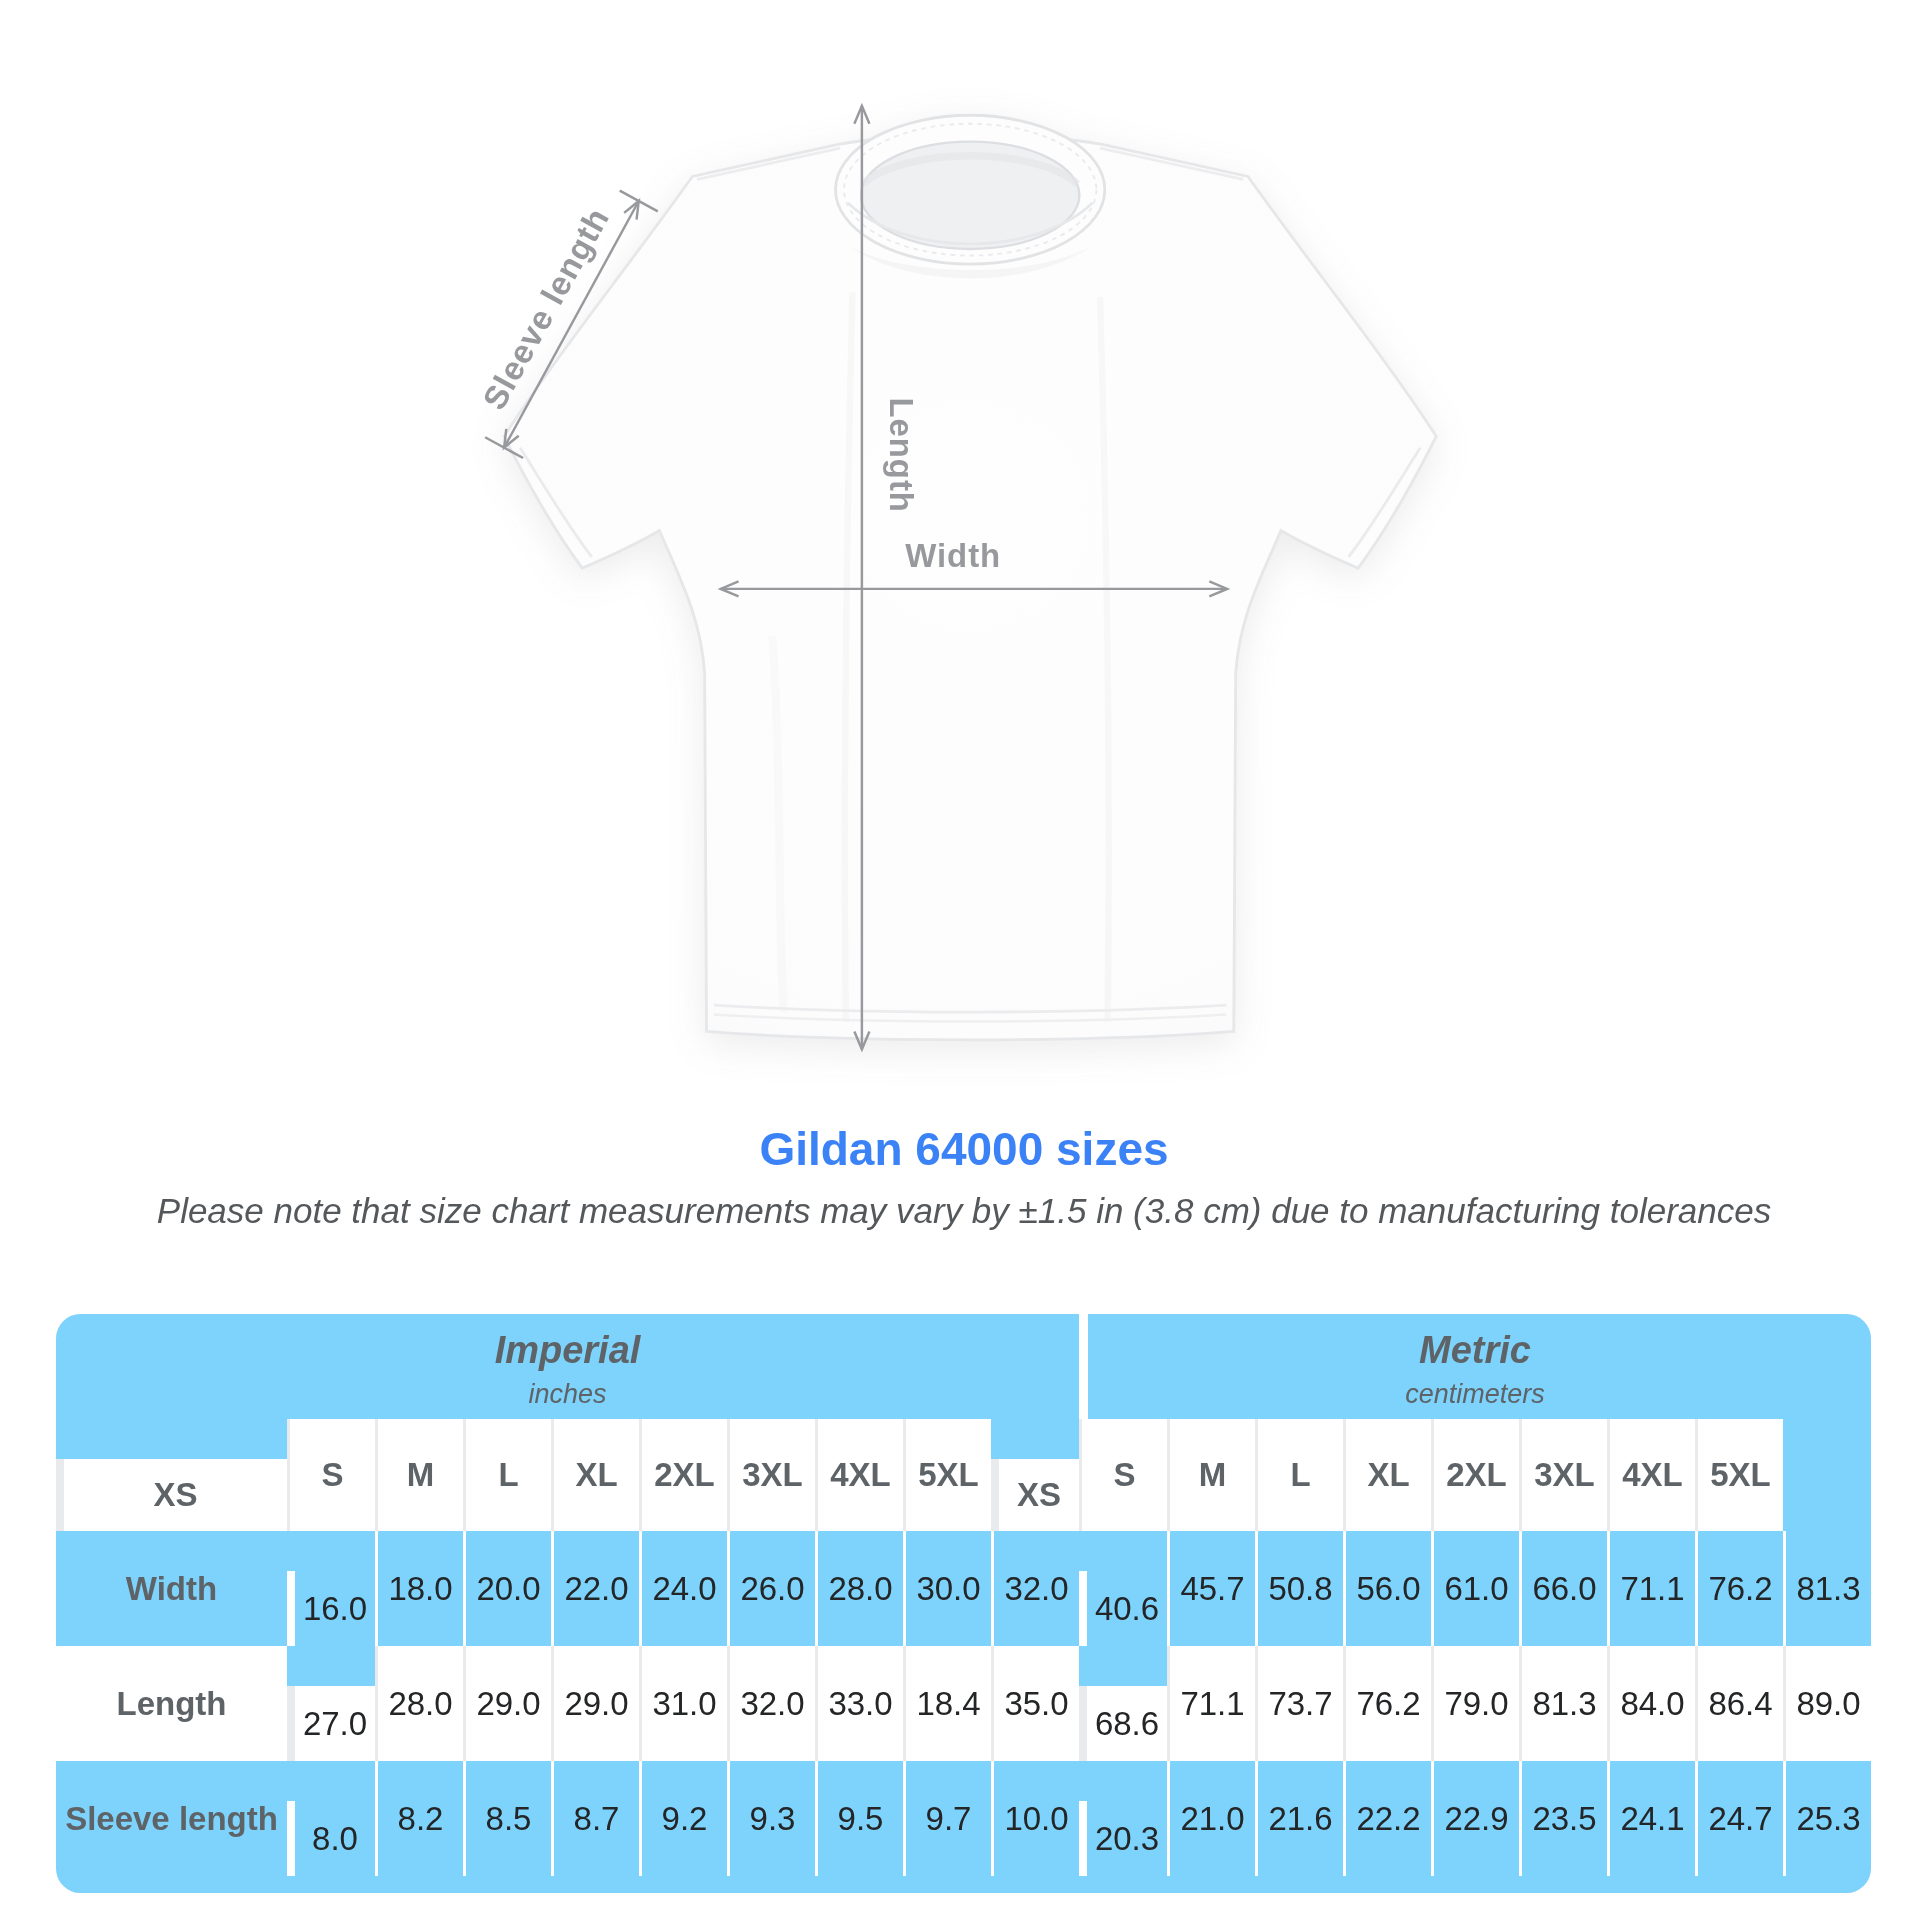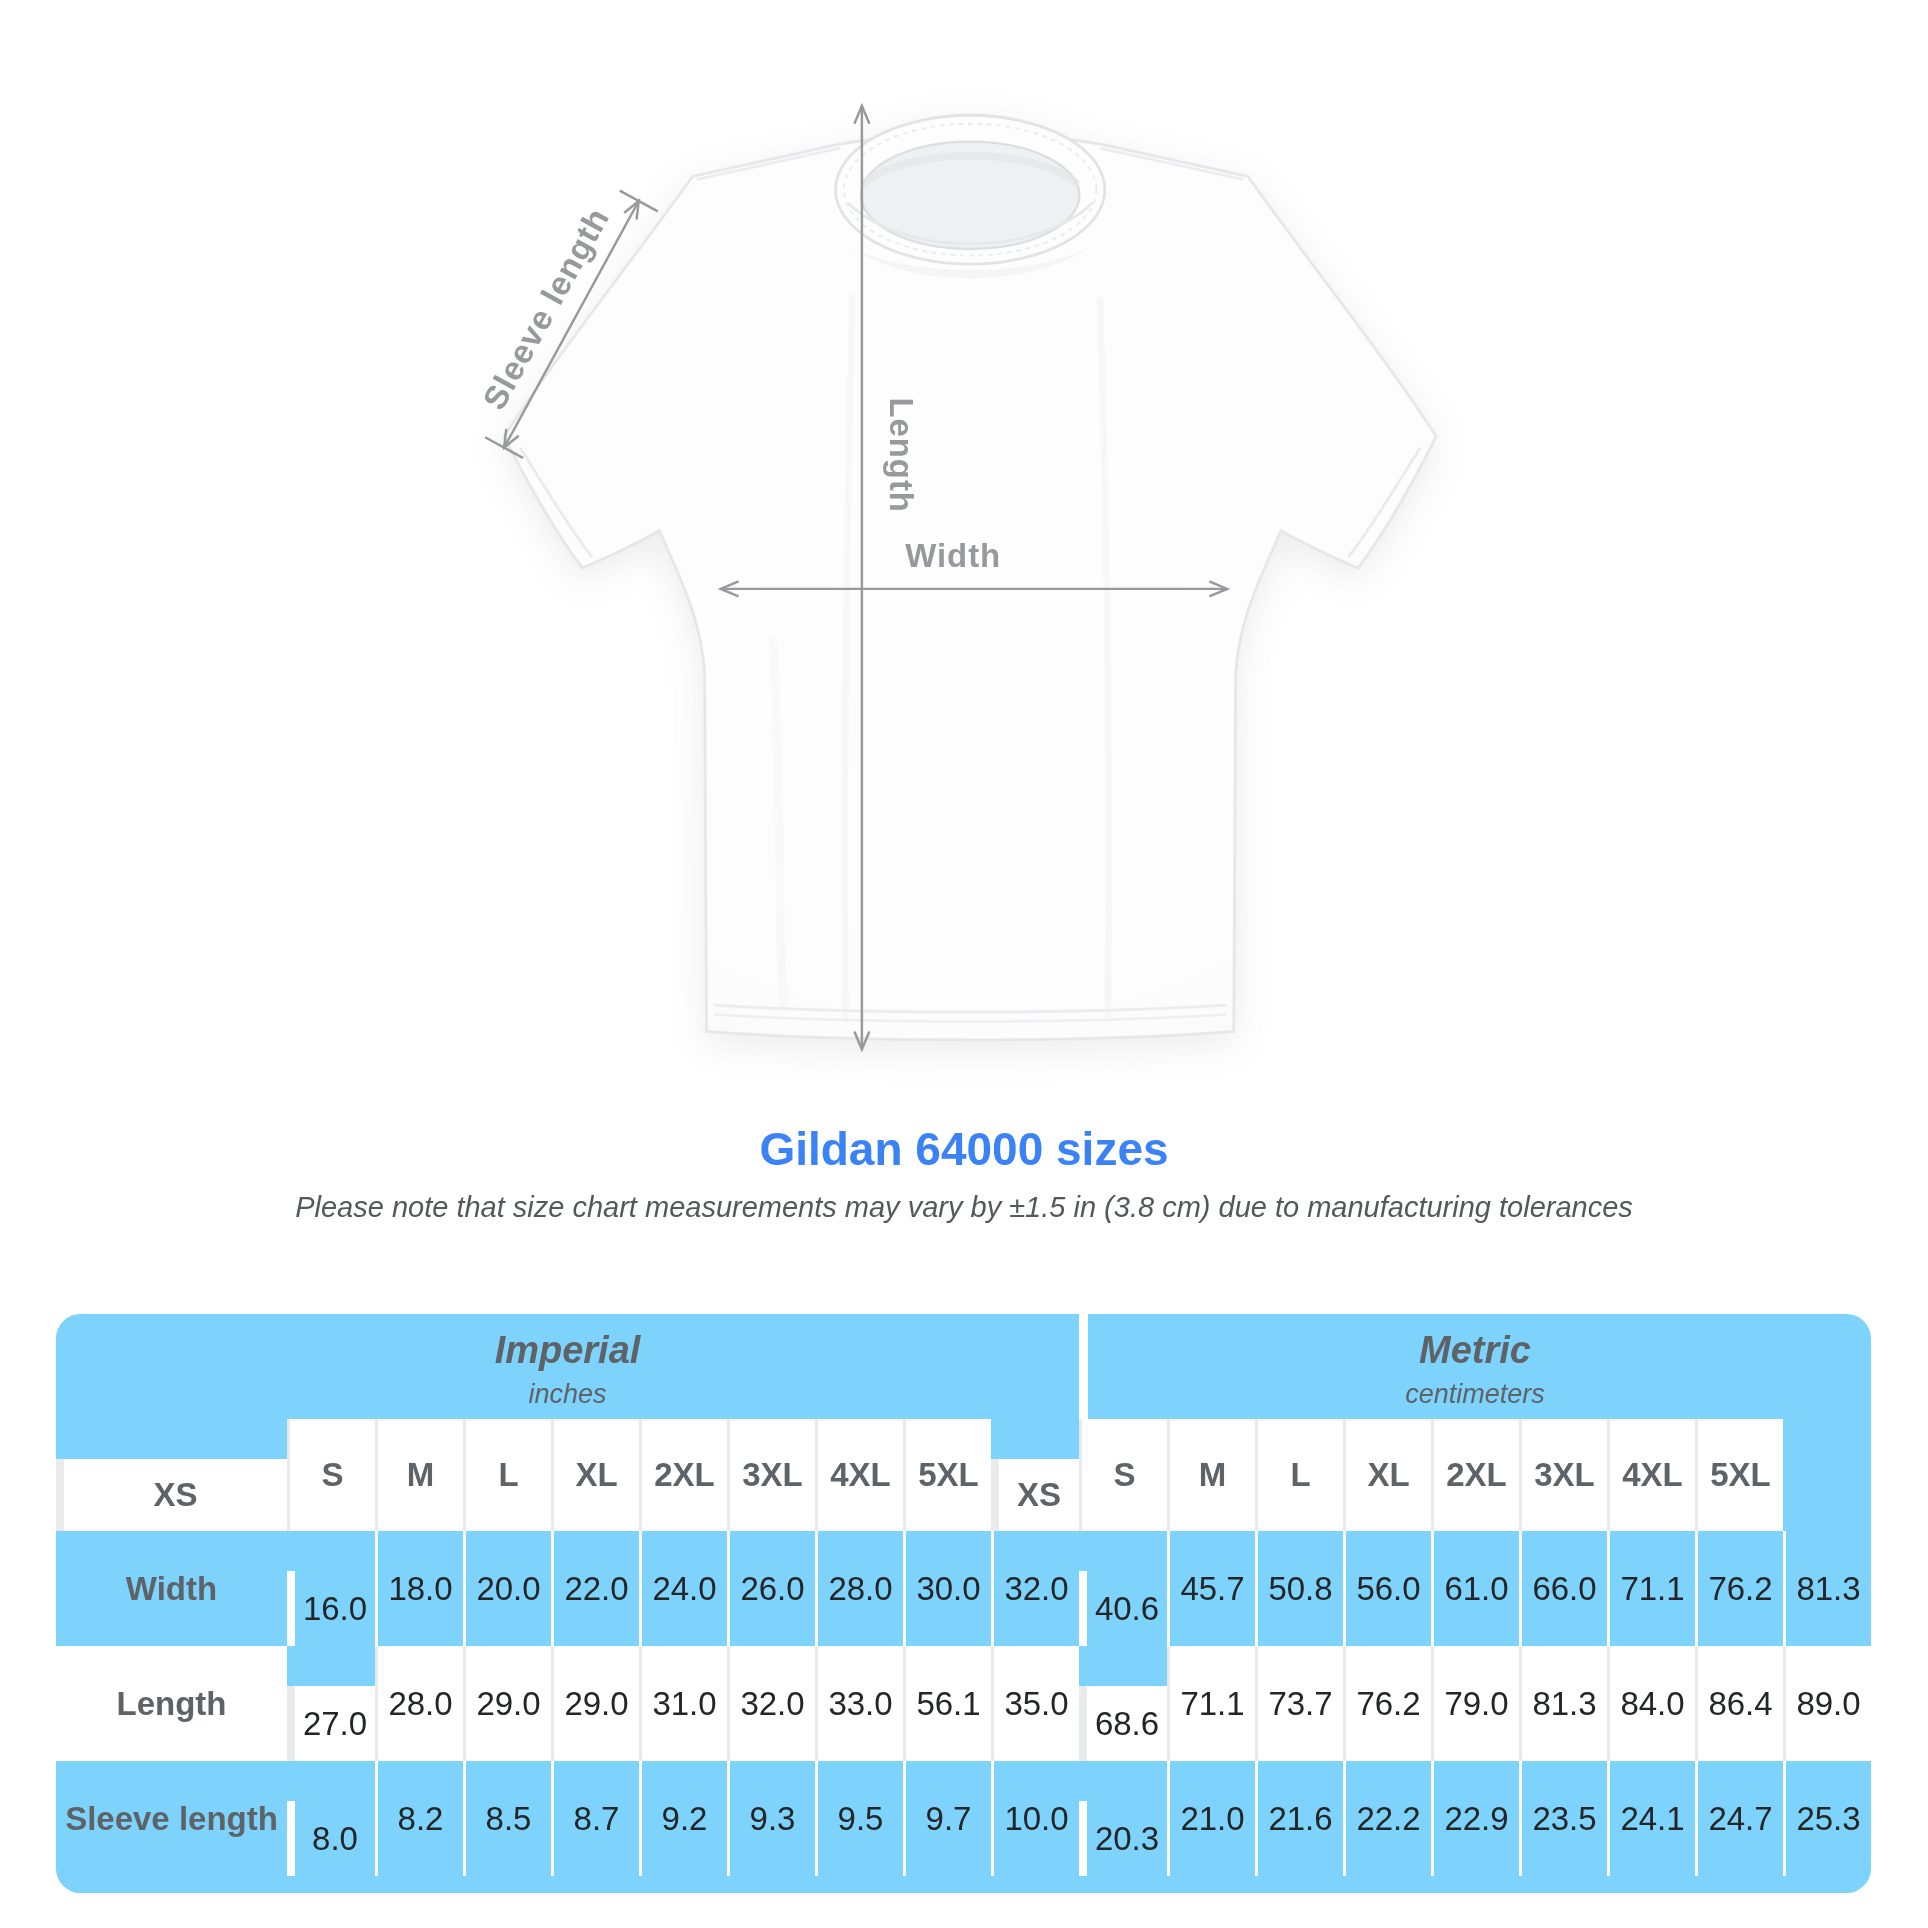--- a/index.html
+++ b/index.html
@@ -7,21 +7,21 @@
        font-family:"Liberation Sans","DejaVu Sans",sans-serif;}
 
   
   .shirt-area{position:absolute;left:377px;top:52px;width:1224px;height:1102px;}
   .shirt-area svg{display:block;width:100%;height:100%;}
   .ann-label{fill:#98999d;font-weight:bold;font-size:35px;letter-spacing:1px;}
 
   
   .title-block{position:absolute;left:0;top:1122px;width:1928px;text-align:center;}
   .main-title{font-size:46px;font-weight:bold;color:#3b82f6;margin:0;}
-  .sub-note{font-size:29px;font-style:italic;color:#55585b;margin:15px 0 0 0;}
+  .sub-note{font-size:35px;font-style:italic;color:#55585b;margin:15px 0 0 0;}
 
   
   .size-table{position:absolute;left:56px;top:1314px;width:1815px;height:579px;
               background:#7dd3fc;border-radius:24.5px;overflow:hidden;}
   .banner{position:absolute;left:0;top:0;width:100%;height:105px;display:flex;}
   .unit-half{height:100%;display:flex;flex-direction:column;align-items:center;
              justify-content:center;padding-top:5.6px;box-sizing:border-box;}
   .unit-half.imperial{width:1023px;}
   .unit-half.metric{flex:1;border-radius:28px;}
   .unit-name{font-size:38px;font-weight:bold;font-style:italic;color:#5e6367;}
@@ -184,21 +184,21 @@
       </div>
       <div class="t-row row-white data-row">
         <div class="cell first head">Length</div>
         <div class="cell wide">27.0</div>
         <div class="cell ">28.0</div>
         <div class="cell ">29.0</div>
         <div class="cell ">29.0</div>
         <div class="cell ">31.0</div>
         <div class="cell ">32.0</div>
         <div class="cell ">33.0</div>
-        <div class="cell ">56.1</div>
+        <div class="cell ">18.4</div>
         <div class="cell ">35.0</div>
         <div class="cell wide">68.6</div>
         <div class="cell ">71.1</div>
         <div class="cell ">73.7</div>
         <div class="cell ">76.2</div>
         <div class="cell ">79.0</div>
         <div class="cell ">81.3</div>
         <div class="cell ">84.0</div>
         <div class="cell ">86.4</div>
         <div class="cell ">89.0</div>

